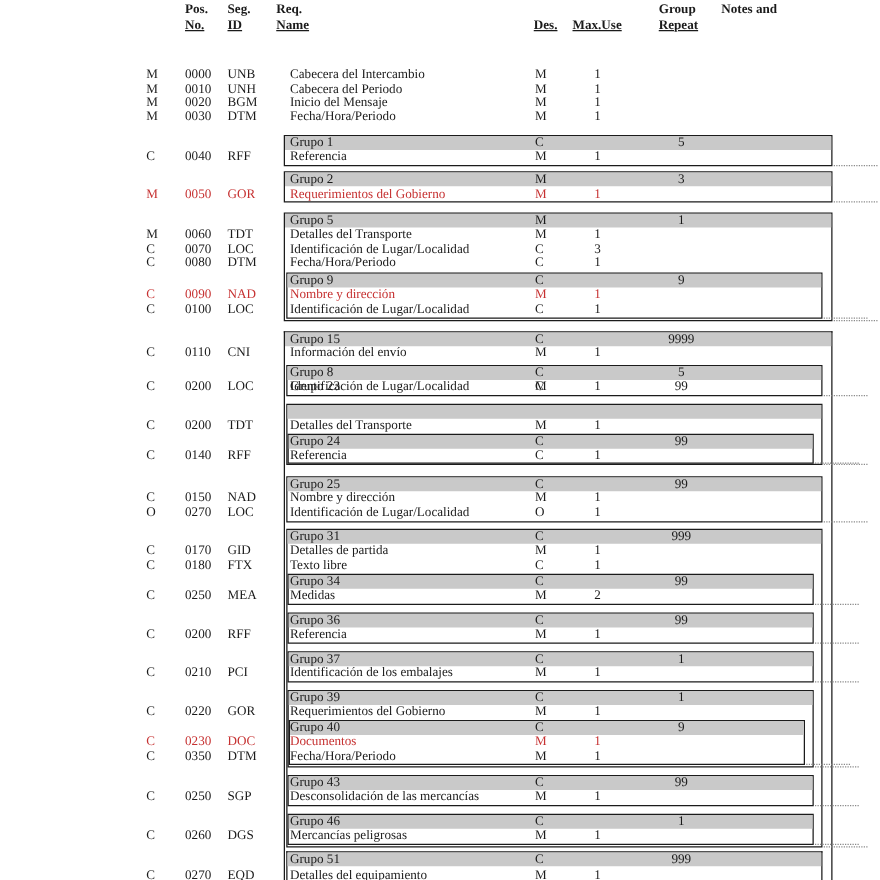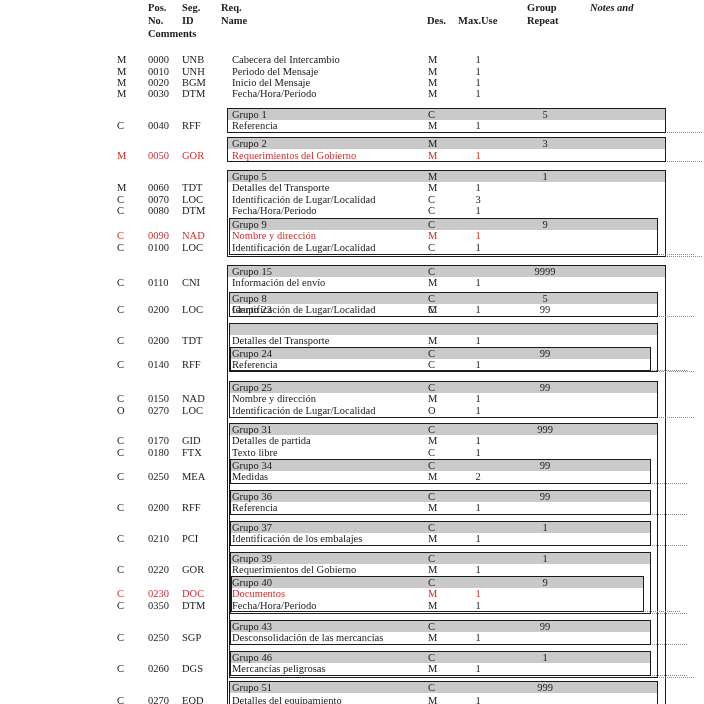--- a/index.html
+++ b/index.html
@@ -26,22 +26,22 @@
   .c-seg{left:182px;}
   .c-name{left:232px;}
   .c-des{left:428px;}
   .c-max{left:462px;width:32px;text-align:center;}
   .c-rep{left:500px;width:90px;text-align:center;}
   .red, .red span{color:var(--red,#c63131);}
   
   .hrow{position:absolute;left:0;width:704px;height:13px;line-height:12px;font-weight:bold;white-space:nowrap;}
   .hrow span{position:absolute;top:0;}
   .h-pos{left:148px;} .h-seg{left:182px;} .h-req{left:221px;}
-  .h-des{left:427px;} .h-max{left:458px;} .h-grp{left:527px;} .h-not{left:590px;font-style:italic;}
-  .u{}
+  .h-des{left:427px;} .h-max{left:458px;} .h-grp{left:527px;} .h-not{left:577px;}
+  .u{text-decoration:underline;}
 </style>
 </head>
 <body>
 
 <div class="page">
 
   <div class="gbox l1" style="top:108px;height:25px"></div>
   <div class="gbox l1" style="top:137px;height:25px"></div>
   <div class="gbox l1" style="top:170px;height:87px"></div>
   <div class="gbox l2" style="top:218px;height:37px"></div>
@@ -68,23 +68,20 @@
     <span class="h-not">Notes and</span>
   </div>
   <div class="hrow" style="top:15px">
     <span class="h-pos u">No.</span>
     <span class="h-seg u">ID</span>
     <span class="h-req u">Name</span>
     <span class="h-des u">Des.</span>
     <span class="h-max u">Max.Use</span>
     <span class="h-grp u">Repeat</span>
   </div>
-  <div class="hrow" style="top:28px">
-    <span class="h-pos u">Comments</span>
-  </div>
 
   <div class="row" style="top:109px">
       <span class="c-name">Grupo 1</span>
       <span class="c-des">C</span>
       <span class="c-rep">5</span>
     </div>
   <div class="row" style="top:138px">
       <span class="c-name">Grupo 2</span>
       <span class="c-des">M</span>
       <span class="c-rep">3</span>
@@ -175,21 +172,21 @@
       <span class="c-pos">0000</span>
       <span class="c-seg">UNB</span>
       <span class="c-name">Cabecera del Intercambio</span>
       <span class="c-des">M</span>
       <span class="c-max">1</span>
     </div>
   <div class="row" style="top:66px">
       <span class="c-req">M</span>
       <span class="c-pos">0010</span>
       <span class="c-seg">UNH</span>
-      <span class="c-name">Periodo del Mensaje</span>
+      <span class="c-name">Cabecera del Periodo</span>
       <span class="c-des">M</span>
       <span class="c-max">1</span>
     </div>
   <div class="row" style="top:77px">
       <span class="c-req">M</span>
       <span class="c-pos">0020</span>
       <span class="c-seg">BGM</span>
       <span class="c-name">Inicio del Mensaje</span>
       <span class="c-des">M</span>
       <span class="c-max">1</span>

